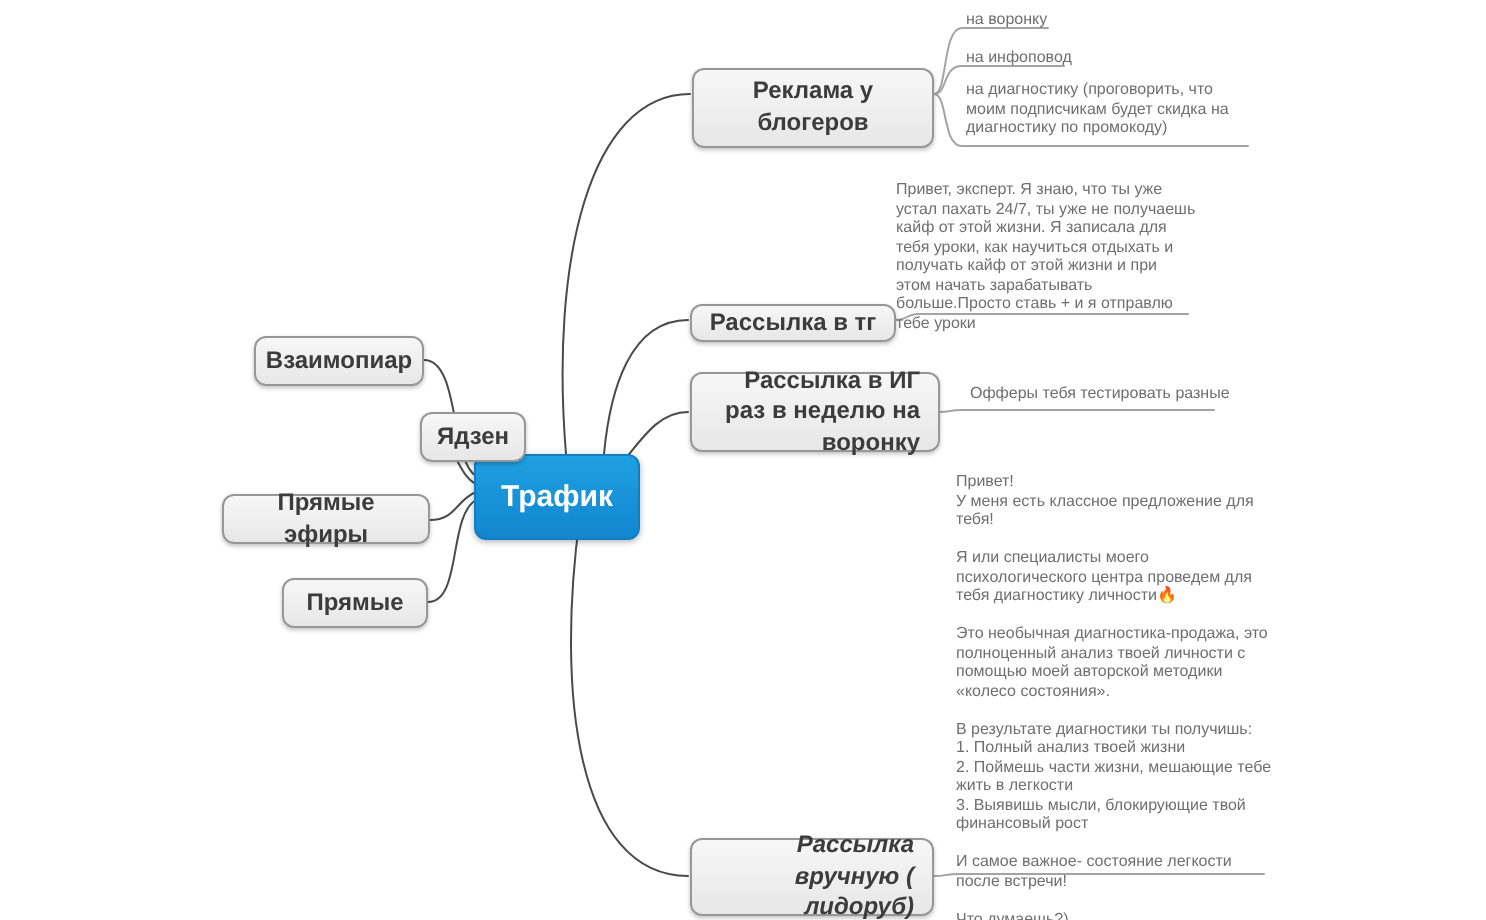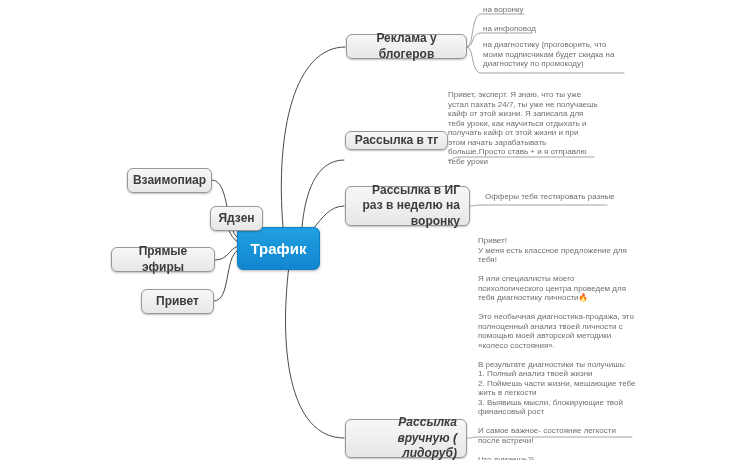--- a/index.html
+++ b/index.html
@@ -80,27 +80,27 @@
   <div class="node" style="left:127px;top:168px;width:85px;height:25px;">
     <span>Взаимопиар</span>
   </div>
   <div class="node" style="left:162px;top:206px;width:53px;height:25px;margin-left:48px;">
     <span>Ядзен</span>
   </div>
   <div class="node" style="left:111px;top:247px;width:104px;height:25px;">
     <span>Прямые эфиры</span>
   </div>
   <div class="node" style="left:141px;top:289px;width:73px;height:25px;">
-    <span>Привет</span>
+    <span>Прямые</span>
   </div>
 
-  <div class="node" style="left:346px;top:34px;width:121px;height:25px;">
+  <div class="node" style="left:346px;top:34px;width:121px;height:40px;">
     <span>Реклама у блогеров</span>
   </div>
-  <div class="node" style="left:345px;top:131px;width:103px;height:19px;">
+  <div class="node" style="left:345px;top:152px;width:103px;height:19px;">
     <span>Рассылка в тг</span>
   </div>
   <div class="node multiline" style="left:345px;top:186px;width:125px;height:40px;">
     <span>Рассылка в ИГ раз в неделю на воронку</span>
   </div>
   <div class="node multiline" style="left:345px;top:419px;width:122px;height:39px;font-style:italic;">
     <span>Рассылка вручную ( лидоруб)</span>
   </div>
 
   <div class="note nowrap" style="left:483px;top:5px;">на воронку</div>

